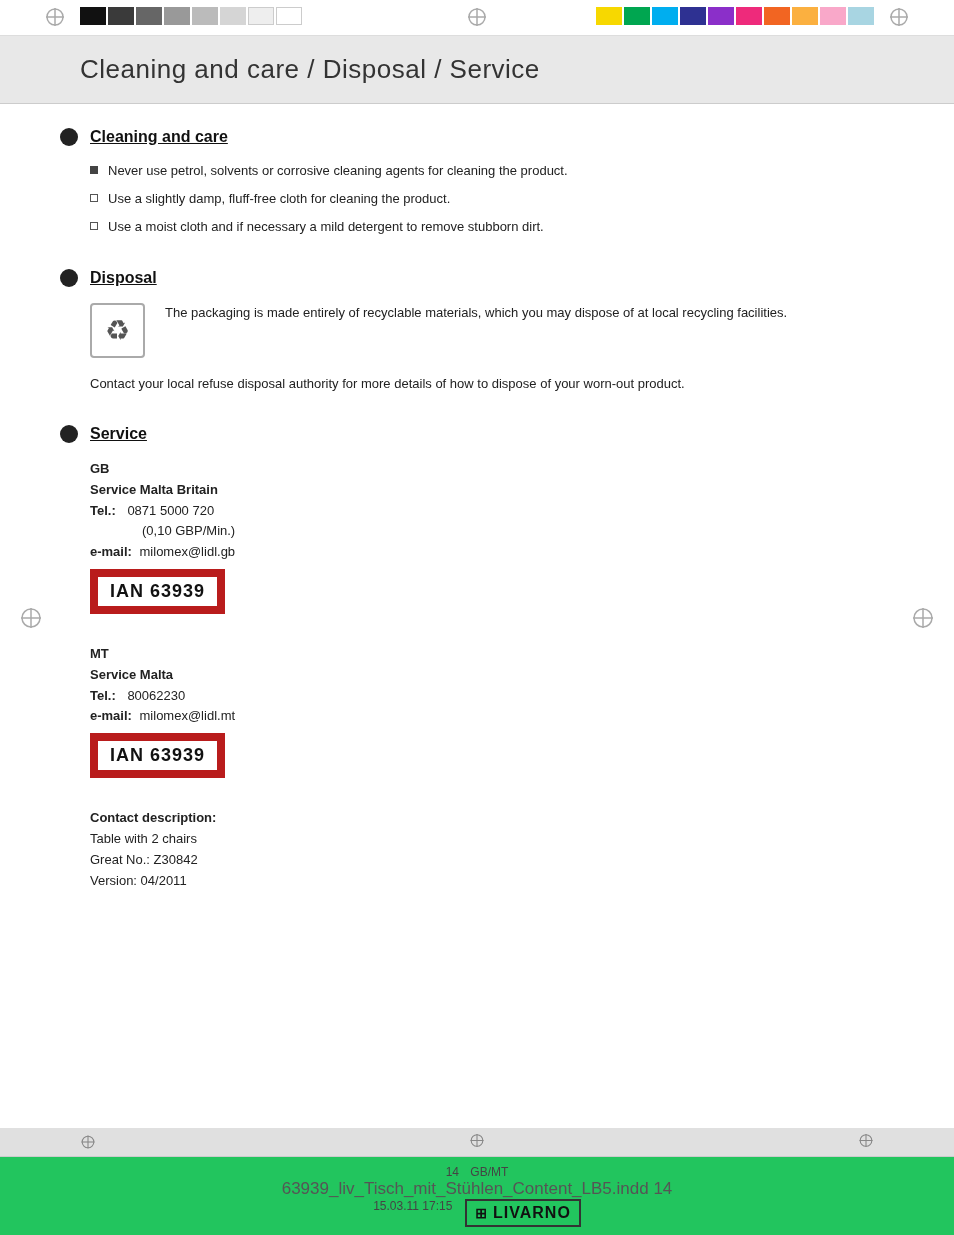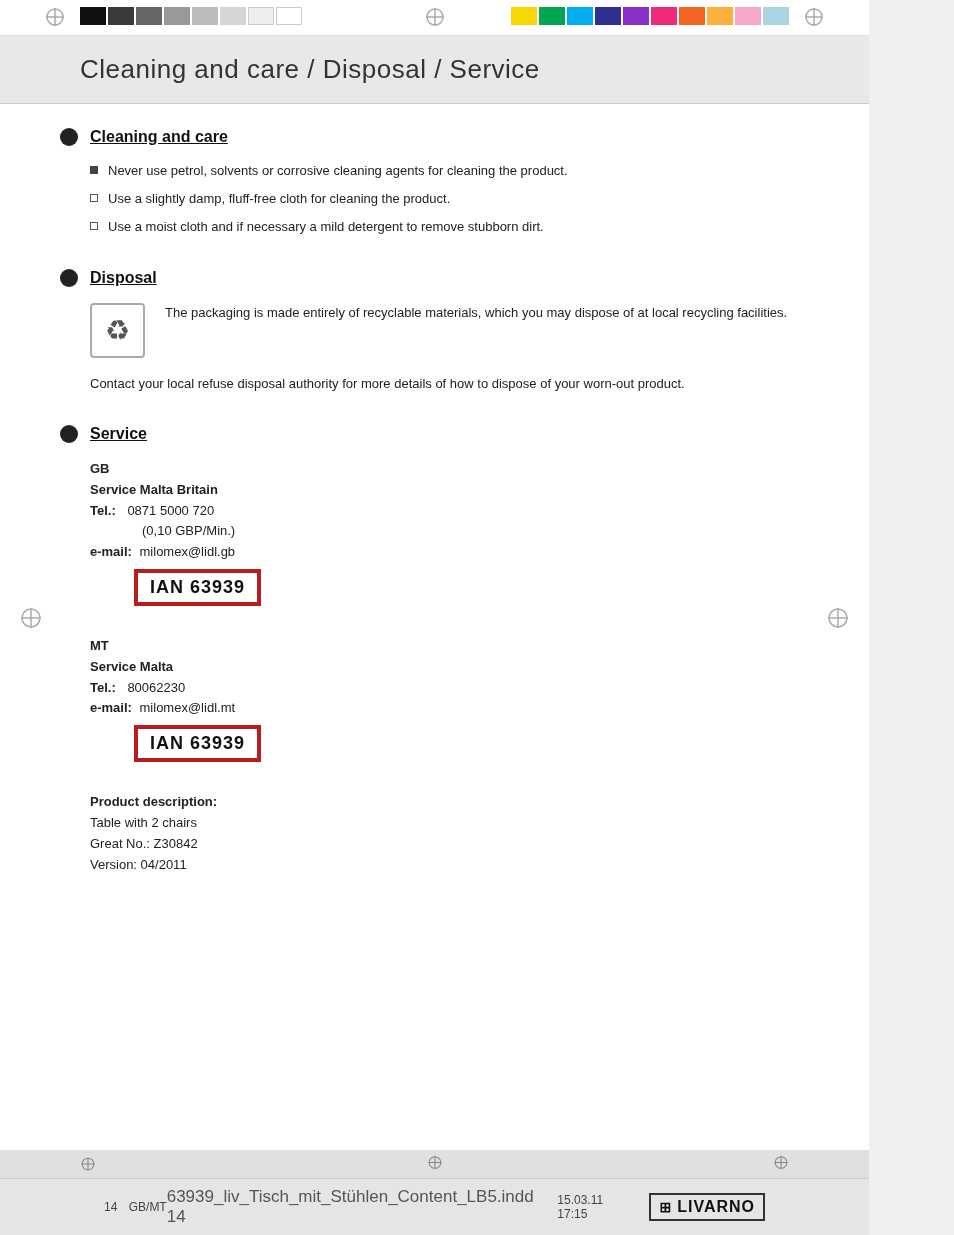--- a/index.html
+++ b/index.html
@@ -6,21 +6,21 @@
 
     body {
       font-family: Arial, Helvetica, sans-serif;
       font-size: 13px;
       background: #f0f0f0;
       width: 954px;
       min-height: 1235px;
     }
 
     .page-wrapper {
-      width: 869px;
+      width: 954px;
       min-height: 1235px;
       background: #fff;
       position: relative;
       display: flex;
       flex-direction: column;
     }
 
     
     .page-header {
       background: #e8e8e8;
@@ -151,55 +151,55 @@
       line-height: 1.6;
       color: #222;
     }
 
     .service-region .bold {
       font-weight: bold;
     }
 
     .ian-box {
       display: inline-block;
-      border: 4px solid #b91c1c;
+      border: 8px solid #b91c1c;
       padding: 4px 12px;
       margin-top: 6px;
       margin-bottom: 6px;
       font-size: 18px;
       font-weight: bold;
       color: #111;
       letter-spacing: 1px;
-      margin-left: 44px;
     }
 
     
     .product-desc {
       margin-top: 16px;
     }
 
     .product-desc .bold {
       font-weight: bold;
       font-size: 13px;
     }
 
     .product-desc p {
       font-size: 13px;
       line-height: 1.6;
       color: #222;
     }
 
     
     .page-footer {
-      background: #e5e5e5;
-      padding: 8px 104px;
+      background: #22c55e;
+      padding: 8px 60px;
       display: flex;
       align-items: center;
       justify-content: space-between;
       border-top: 1px solid #ccc;
+      flex-direction: column;
     }
 
     .footer-left {
       font-size: 12px;
       color: #444;
     }
 
     .footer-center {
       font-size: 17px;
       color: #555;
@@ -383,21 +383,21 @@
           <p>
             <span class="bold">e-mail:</span>
             <span style="padding-left:4px;">milomex@lidl.mt</span>
           </p>
           <div class="ian-box">
             <span>IAN 63939</span>
           </div>
         </div>
 
         <div class="product-desc">
-          <p class="bold">Product description:</p>
+          <p class="bold">Contact description:</p>
           <p>Table with 2 chairs</p>
           <p>Great No.: Z30842</p>
           <p>Version:      04/2011</p>
         </div>
 
       </div>
     </div>
 
   </div>
 

